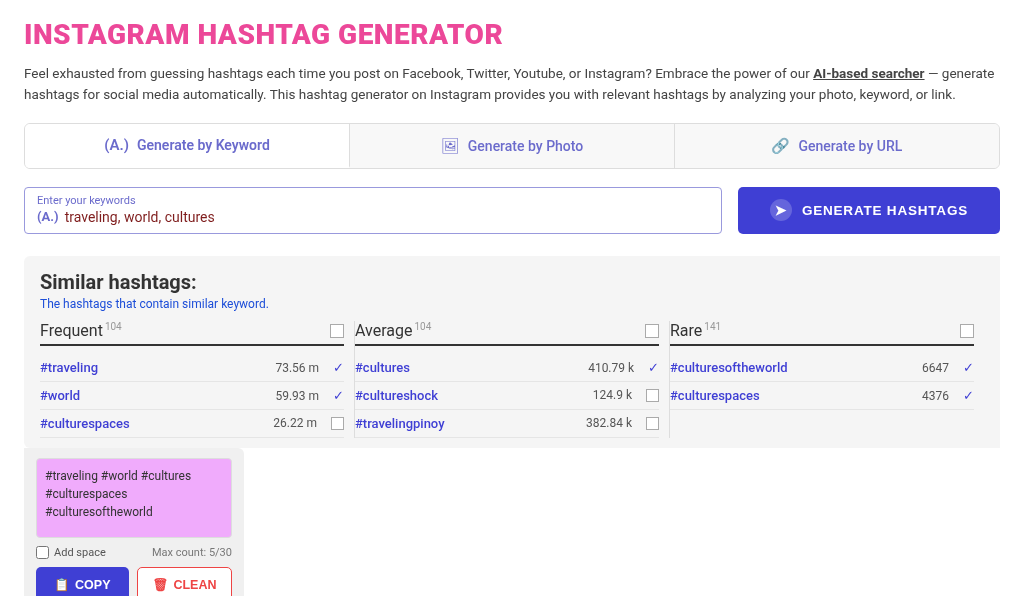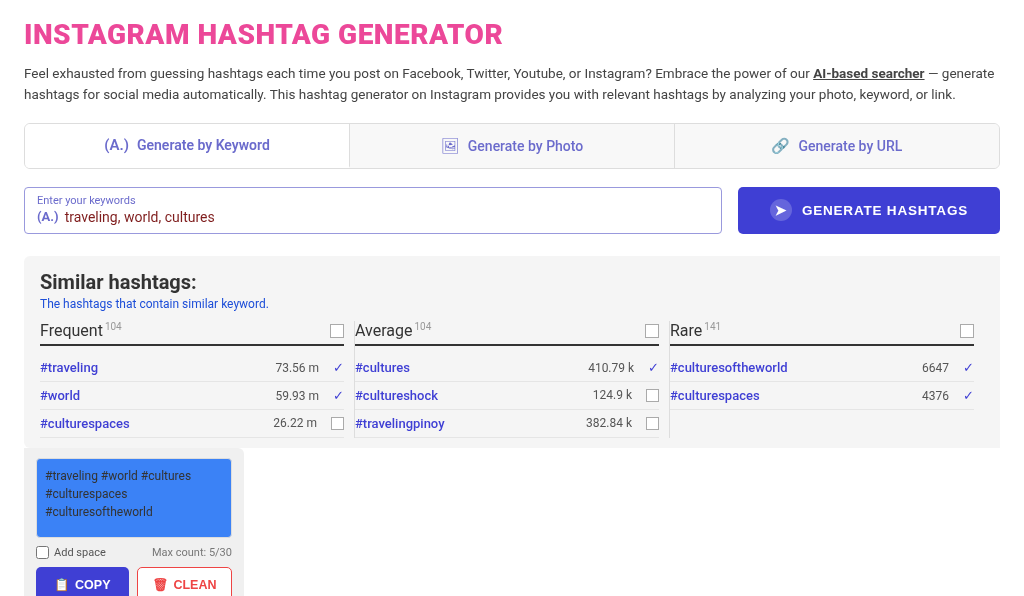--- a/index.html
+++ b/index.html
@@ -206,21 +206,21 @@
     .right-panel {
       width: 220px;
       background: #f0f0f0;
       border-radius: 0 6px 6px 0;
       padding: 10px 12px 10px 12px;
       display: flex;
       flex-direction: column;
       gap: 8px;
     }
     .hashtag-output {
-      background: #3b82f6;
+      background: #f0abfc;
       border: 1px solid #ddd;
       border-radius: 4px;
       padding: 8px;
       font-size: 12px;
       color: #333;
       min-height: 80px;
       line-height: 1.5;
     }
     .output-controls {
       display: flex;

